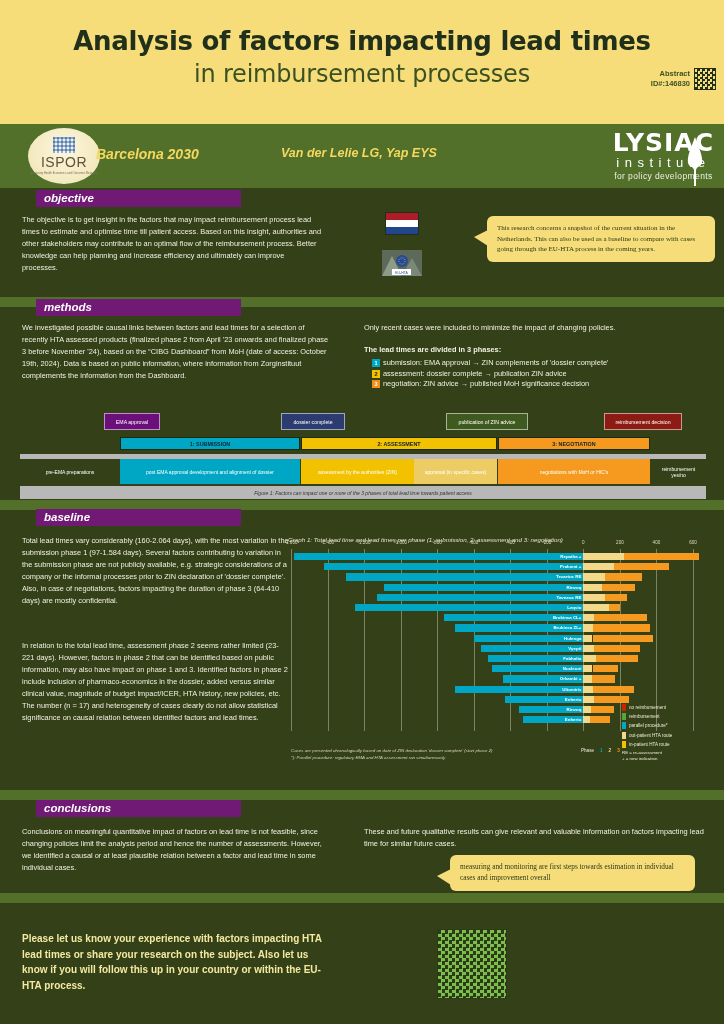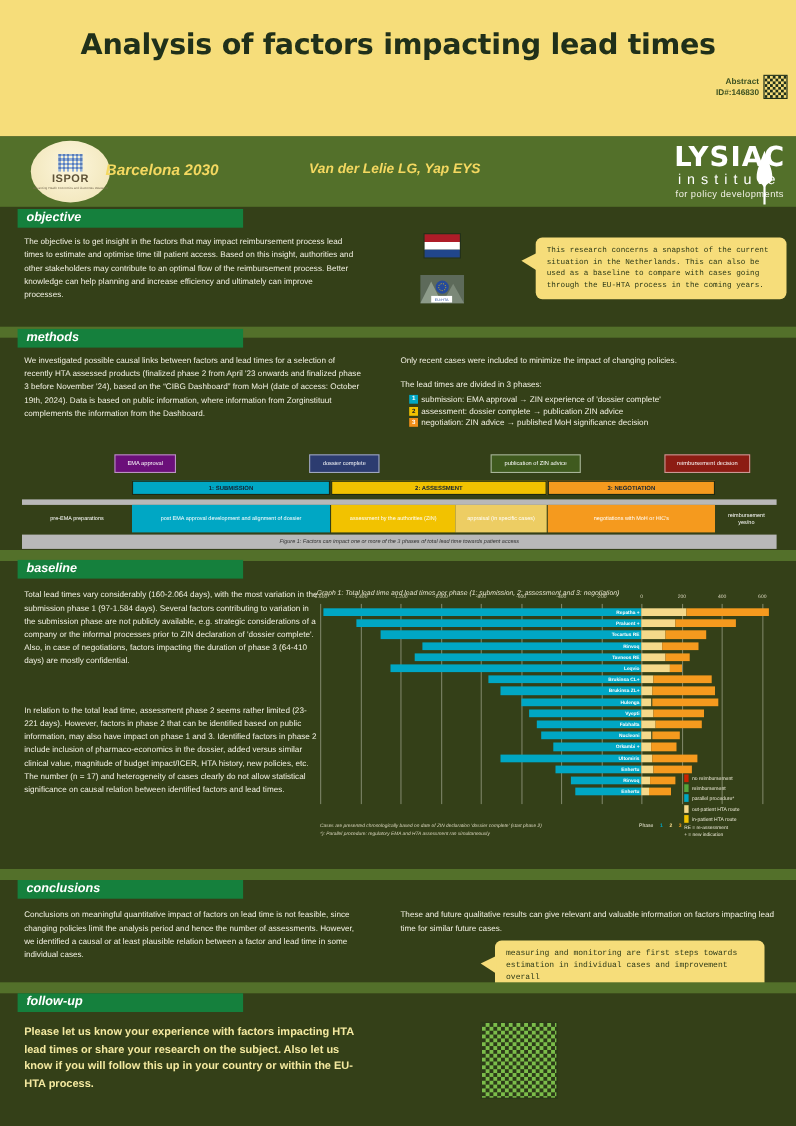--- a/index.html
+++ b/index.html
@@ -45,50 +45,50 @@
     position:absolute; left:28px; top:4px; width:72px; height:56px;
     border-radius:50%; background:radial-gradient(circle at 50% 40%, #fdf6dc, #efe3b4);
     display:flex; flex-direction:column; align-items:center; justify-content:center;
   }
   .ispor-dots {
     width:22px;height:16px;
     background:repeating-linear-gradient(to right,#7fa3d6 0 2px, transparent 2px 4px),
                repeating-linear-gradient(to bottom,#7fa3d6 0 2px, transparent 2px 4px);
     background-blend-mode:multiply; opacity:.85; margin-bottom:1px;
   }
-  .ispor-name { font-size:10px; font-weight:bold; color:#5e5237; letter-spacing:.5px; }
+  .ispor-name { font-size:14px; font-weight:normal; color:#5e5237; letter-spacing:.5px; }
   .ispor-sub { font-size:2.8px; color:#7a6e55; margin-top:1px; }
   .city { position:absolute; left:96px; top:22px; font-size:14px; font-style:italic;
           font-weight:bold; color:#f4d860; }
   .authors { position:absolute; left:281px; top:22px; font-size:12.5px; font-style:italic;
              font-weight:bold; color:#f4d860; }
   .lysiac { position:absolute; right:10px; top:6px; text-align:center; color:#fff; }
   .lysiac-main { font-size:25px; font-weight:bold; letter-spacing:1px; line-height:1;
                  font-family:"DejaVu Sans", sans-serif; }
   .lysiac-sub { font-size:13px; letter-spacing:5.5px; line-height:1.2; }
   .lysiac-tag { font-size:8.5px; letter-spacing:.4px; color:#f0efe4; }
   .lysiac-tree {
     position:absolute; right:6px; top:6px; width:26px; height:52px;
   }
 
   
   .sec-head {
-    position:absolute; left:16px; height:17px; background:#15803d;
+    position:absolute; left:36px; height:17px; background:#701a75;
     color:#fff; font-size:11.5px; font-style:italic; font-weight:bold;
     padding:2px 0 0 8px; width:205px;
   }
   .band { position:absolute; left:0; width:724px; background:#53702a; }
 
   .body-text { font-size:7.4px; color:#f2f0e2; line-height:1.62; }
 
   
   .bubble {
     position:absolute; background:#f6dd7a; border-radius:6px;
     color:#2d3a18; padding:7px 10px; line-height:1.5;
-    font-family:Liberation Mono, monospace;
+    font-family:Liberation Serif, serif;
   }
   .bubble:after {
     content:""; position:absolute; left:-13px; top:14px;
     border-top:7px solid transparent; border-bottom:9px solid transparent;
     border-right:14px solid #f6dd7a;
   }
 
   
   .diagram { position:absolute; left:20px; top:409px; width:686px; height:85px; }
   .chip {
@@ -145,20 +145,21 @@
   .eu-building { width:40px; height:26px; position:relative; }
 </style>
 </head>
 <body>
 
 <div class="poster">
 
   <div class="header">
     <div class="title-wrap">
       <div class="title1">Analysis of factors impacting lead times</div>
+      <div class="title2">in reimbursement processes</div>
     </div>
     <div class="abstract-box">
       <div class="abstract-text">
         <div>Abstract</div>
         <div>ID#:146830</div>
       </div>
       <div class="qr"></div>
     </div>
   </div>
 
@@ -200,25 +201,25 @@
     </svg>
   </div>
 
   <div class="bubble" style="left:487px;top:216px;width:228px;font-size:7px;">This research concerns a snapshot of the current situation in the Netherlands. This can also be used as a baseline to compare with cases going through the EU-HTA process in the coming years.</div>
 
   <div class="band" style="top:297px;height:10px"></div>
   <div class="sec-head" style="top:299px">methods</div>
   <div class="body-text" style="position:absolute;left:22px;top:322px;width:308px;">We investigated possible causal links between factors and lead times for a selection of recently HTA assessed products (finalized phase 2 from April '23 onwards and finalized phase 3 before November '24), based on the “CIBG Dashboard” from MoH (date of access: October 19th, 2024). Data is based on public information, where information from Zorginstituut complements the information from the Dashboard.</div>
 
   <div class="body-text" style="position:absolute;left:364px;top:322px;width:350px;">Only recent cases were included to minimize the impact of changing policies.</div>
-  <div class="body-text" style="position:absolute;left:364px;top:344px;width:350px;">The lead times are divided in 3 phases:</div>
+  <div class="body-text" style="position:absolute;left:364px;top:344px;width:350px;font-weight:bold;">The lead times are divided in 3 phases:</div>
 
   <div style="position:absolute;left:372px;top:358px;width:350px;">
     <div class="phase-line">
-      <span class="phase-num" style="background:#00a7c4">1</span><span>submission: EMA approval → ZIN experience of 'dossier complete'</span>
+      <span class="phase-num" style="background:#00a7c4">1</span><span>submission: EMA approval → ZIN complements of 'dossier complete'</span>
     </div>
     <div class="phase-line">
       <span class="phase-num" style="background:#f2c200;color:#222">2</span><span>assessment: dossier complete → publication ZIN advice</span>
     </div>
     <div class="phase-line">
       <span class="phase-num" style="background:#f18f1a">3</span><span>negotiation: ZIN advice → published MoH significance decision</span>
     </div>
   </div>
 
   <div class="diagram">
@@ -417,18 +418,17 @@
     </div>
   </div>
 
   <div class="band" style="top:790px;height:10px"></div>
   <div class="sec-head" style="top:800px">conclusions</div>
   <div class="body-text" style="position:absolute;left:364px;top:826px;width:340px;">These and future qualitative results can give relevant and valuable information on factors impacting lead time for similar future cases.</div>
   <div class="body-text" style="position:absolute;left:22px;top:826px;width:300px;">Conclusions on meaningful quantitative impact of factors on lead time is not feasible, since changing policies limit the analysis period and hence the number of assessments. However, we identified a causal or at least plausible relation between a factor and lead time in some individual cases.</div>
   <div class="bubble" style="left:450px;top:855px;width:245px;font-size:7.3px;">measuring and monitoring are first steps towards estimation in individual cases and improvement overall</div>
 
   <div class="band" style="top:893px;height:10px"></div>
-  <div class="sec-head" style="top:903px">follow-up</div>
   <div style="position:absolute;left:22px;top:931px;width:300px;font-size:10px;font-weight:bold;color:#f4e9a0;line-height:1.55;">Please let us know your experience with factors impacting HTA lead times or share your research on the subject. Also let us know if you will follow this up in your country or within the EU-HTA process.</div>
   <div style="position:absolute;left:437px;top:929px;width:70px;height:70px;border:1px solid #2c3a18;background:
        repeating-conic-gradient(#7bbd4a 0% 25%, #2c3a18 0% 50%) 0 0/7px 7px;"></div>
 
 </div>
 
 </body></html>

